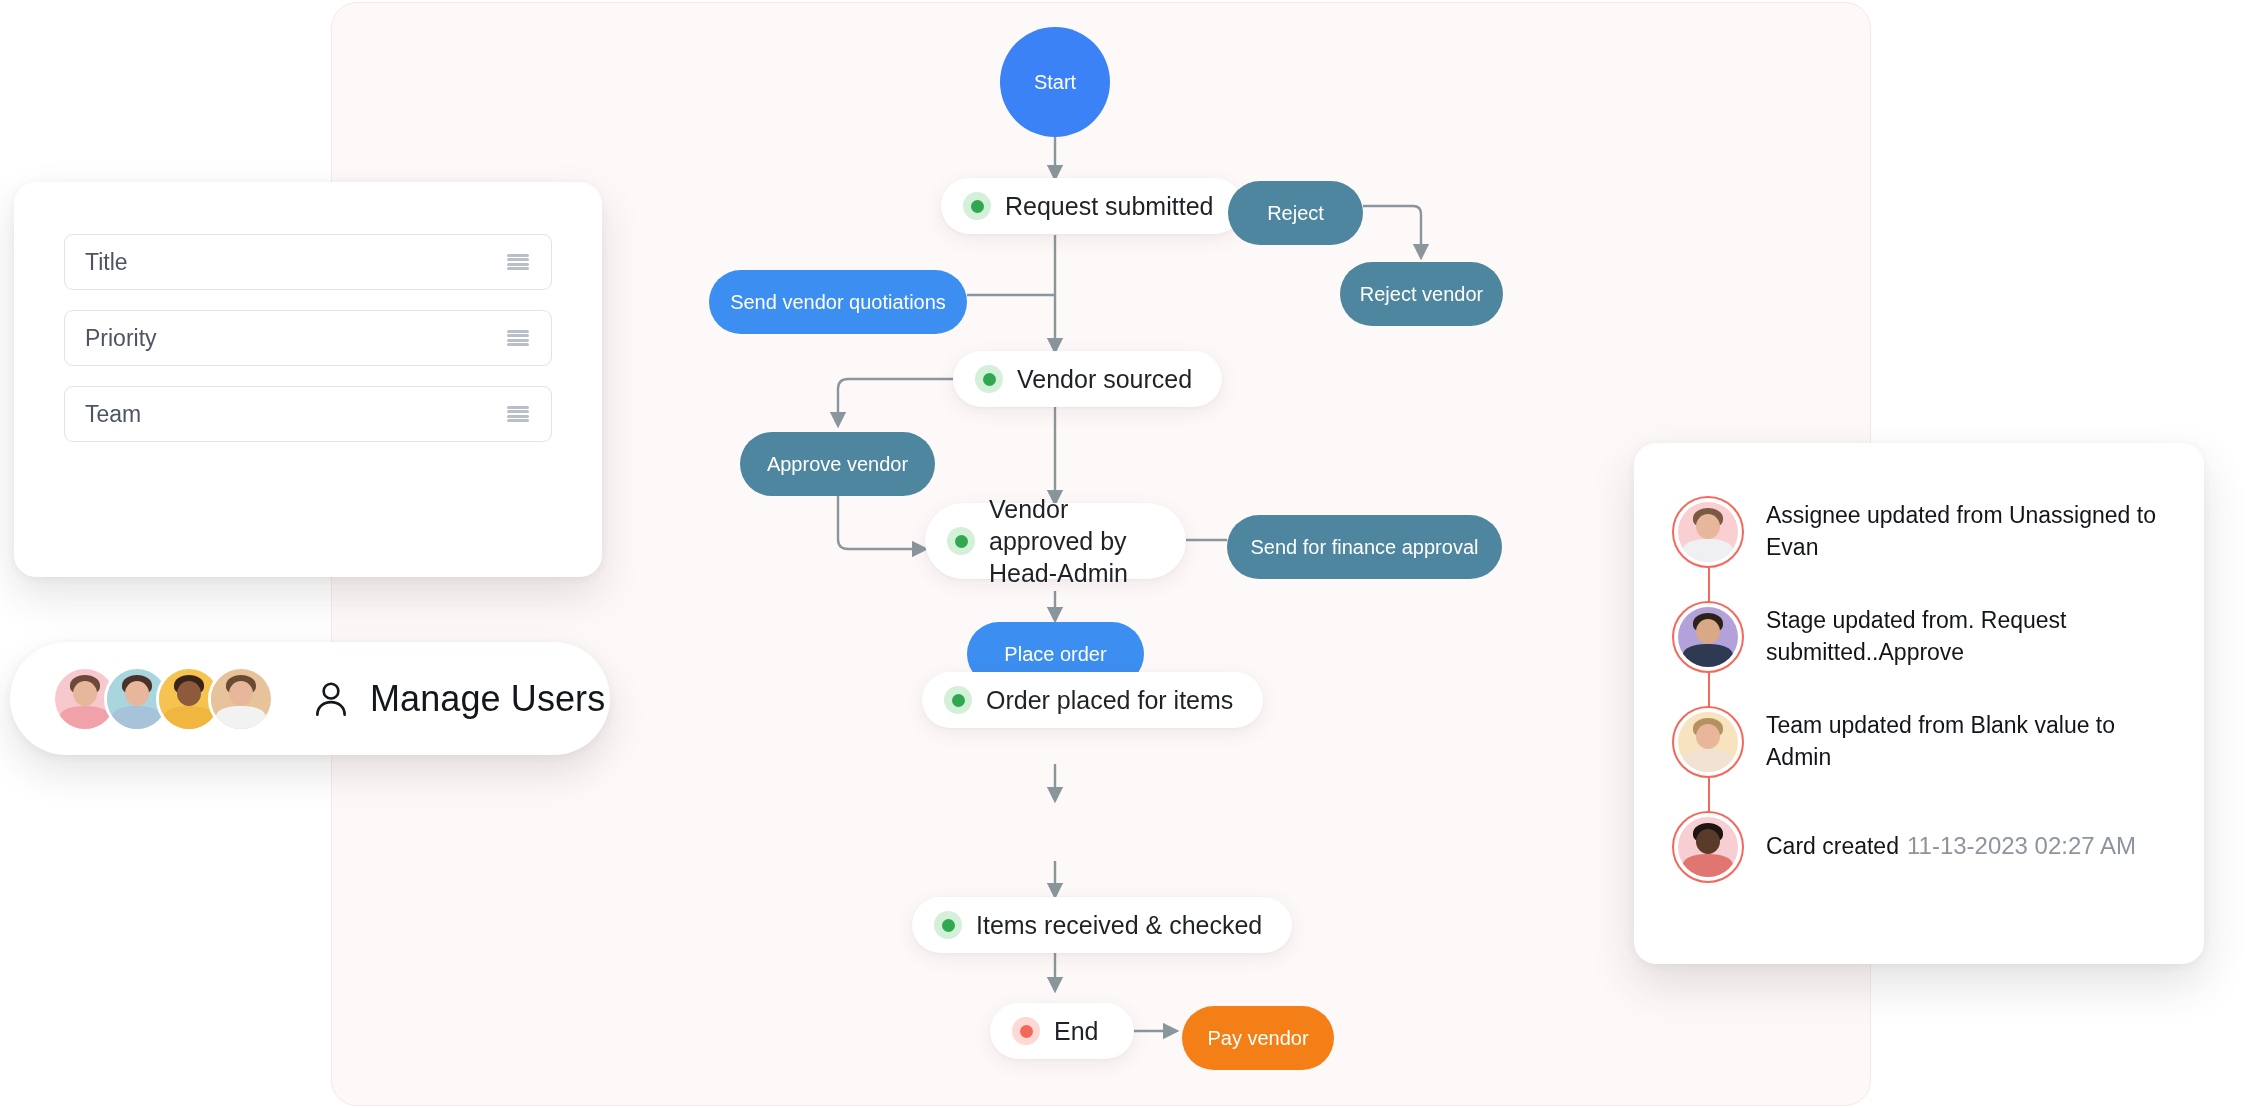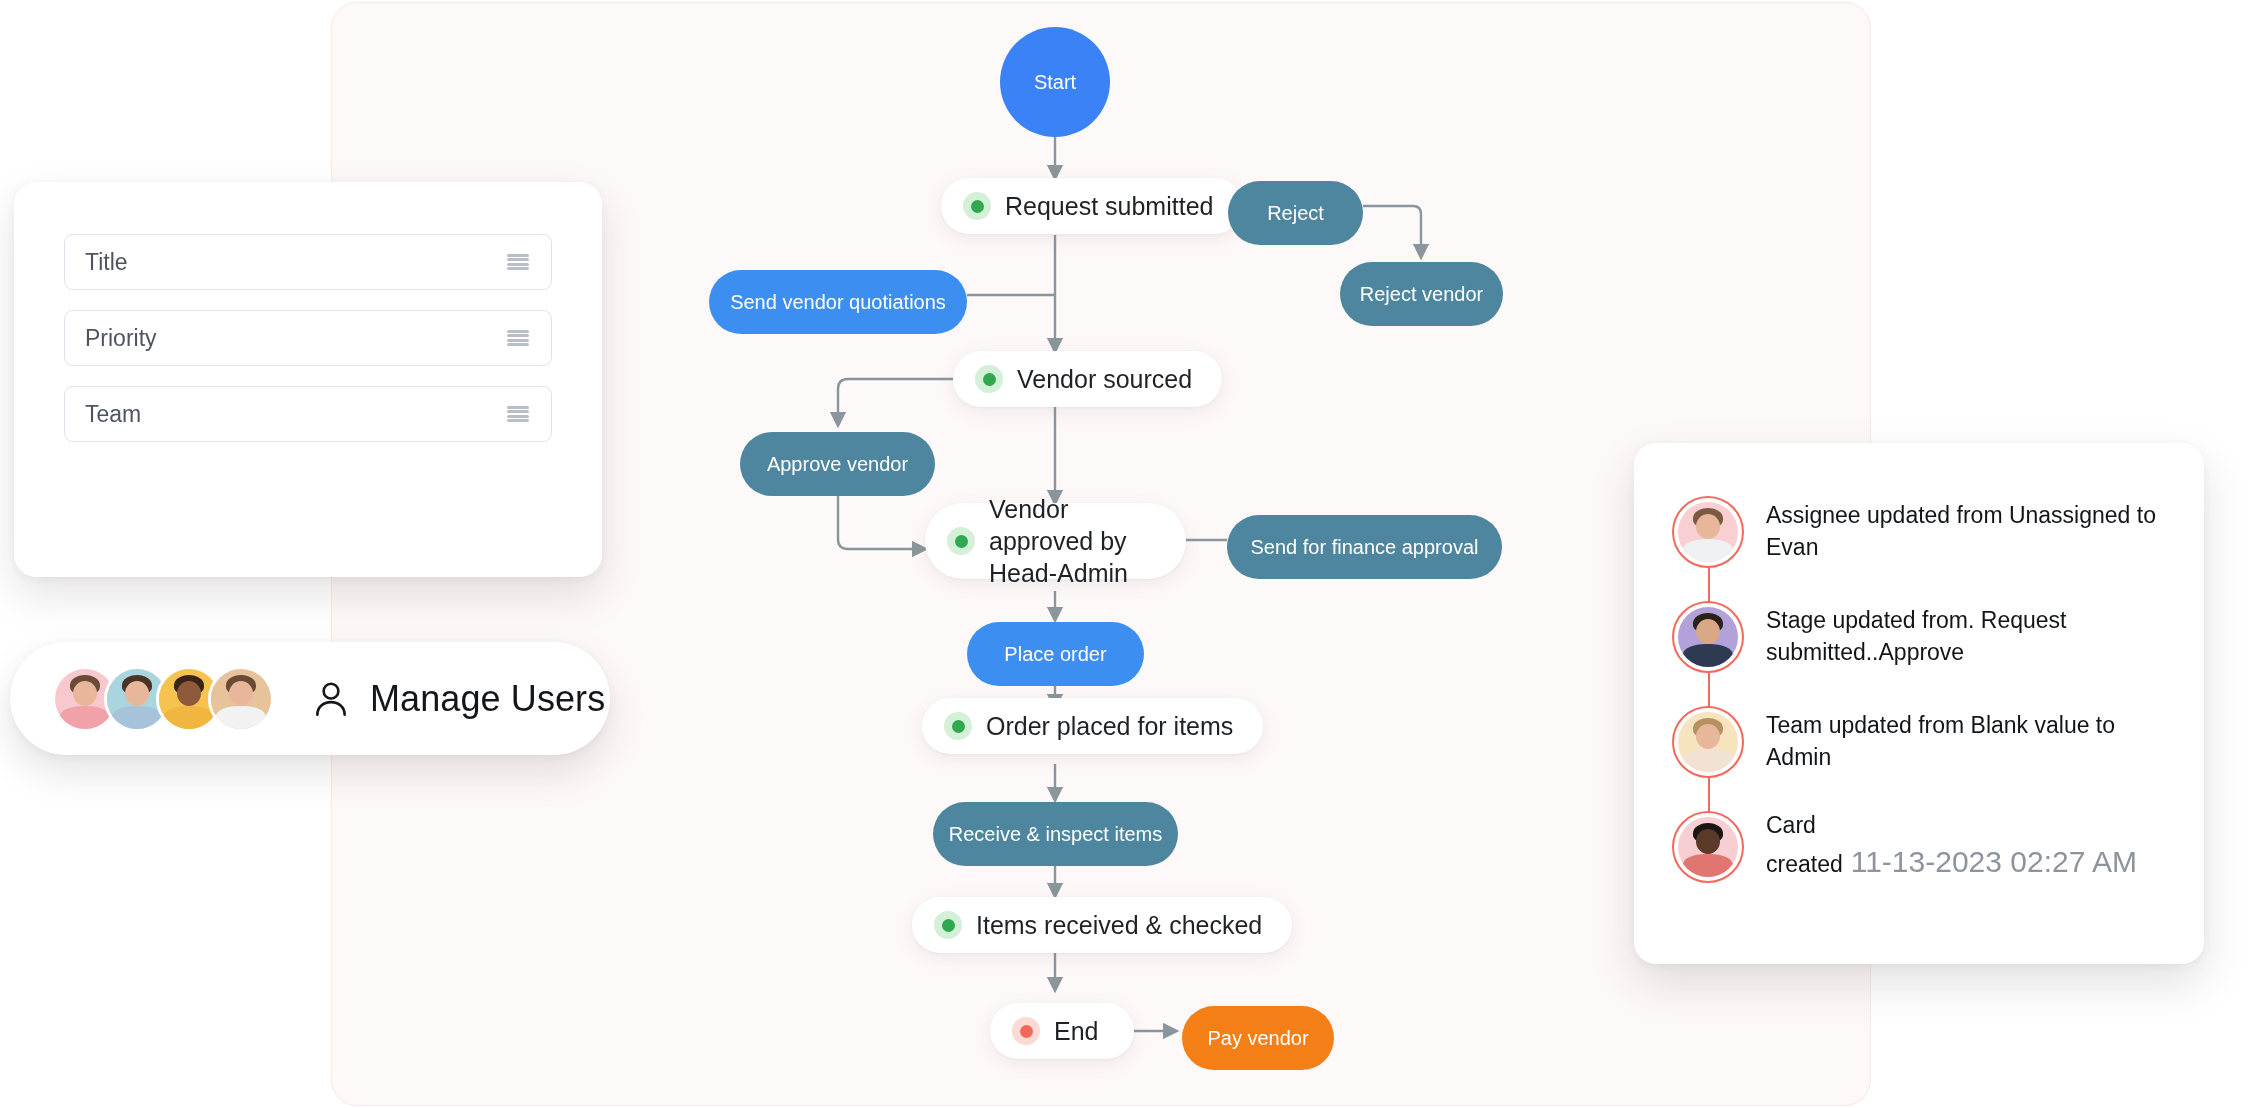--- a/index.html
+++ b/index.html
@@ -165,21 +165,21 @@
   }
   .feed-item { position: relative; display: flex; align-items: center; gap: 22px; height: 105px; z-index: 1; }
   .feed-av {
     width: 72px; height: 72px; border-radius: 50%;
     border: 2.5px solid #f4685b;
     padding: 4px; background: #fff;
     flex: 0 0 auto;
   }
   .feed-av-inner { width: 100%; height: 100%; border-radius: 50%; overflow: hidden; position: relative; }
   .feed-txt { font-size: 23px; color: #12161b; line-height: 1.36; }
-  .feed-time { color: #8d949d; font-size: 30px; margin-left: 8px; white-space: nowrap; }
+  .feed-time { color: #8d949d; font-size: 24px; margin-left: 8px; white-space: nowrap; }
 </style>
 </head>
 <body>
 
 <div id="stage">
 
   <div class="flow-panel"></div>
 
   <svg id="connectors">
     <defs>
@@ -263,30 +263,27 @@
   </div>
 
   <div class="node node-solid n-teal" style="left:1227px; top:515px; width:275px;">
     <span>Send for finance approval</span>
   </div>
 
   <div class="node node-solid n-blue" style="left:967px; top:622px; width:177px;">
     <span>Place order</span>
   </div>
 
-  <div class="node node-white" style="left:922px; top:698px;justify-content:space-between;">
+  <div class="node node-white" style="left:922px; top:672px;justify-content:space-between;">
     <span class="dot dot-green">
         <i></i>
       </span>
     <span class="lbl">Order placed for items</span>
   </div>
 
-  <div class="node node-solid n-teal" style="left:933px; top:802px; width:245px;">
-    <span>Receive &amp; inspect items</span>
-  </div>
 
   <div class="node node-white" style="left:912px; top:897px;">
     <span class="dot dot-green">
         <i></i>
       </span>
     <span class="lbl">Items received &amp; checked</span>
   </div>
 
   <div class="node node-white" style="left:990px; top:1003px; padding-right:36px;">
     <span class="dot dot-red">

